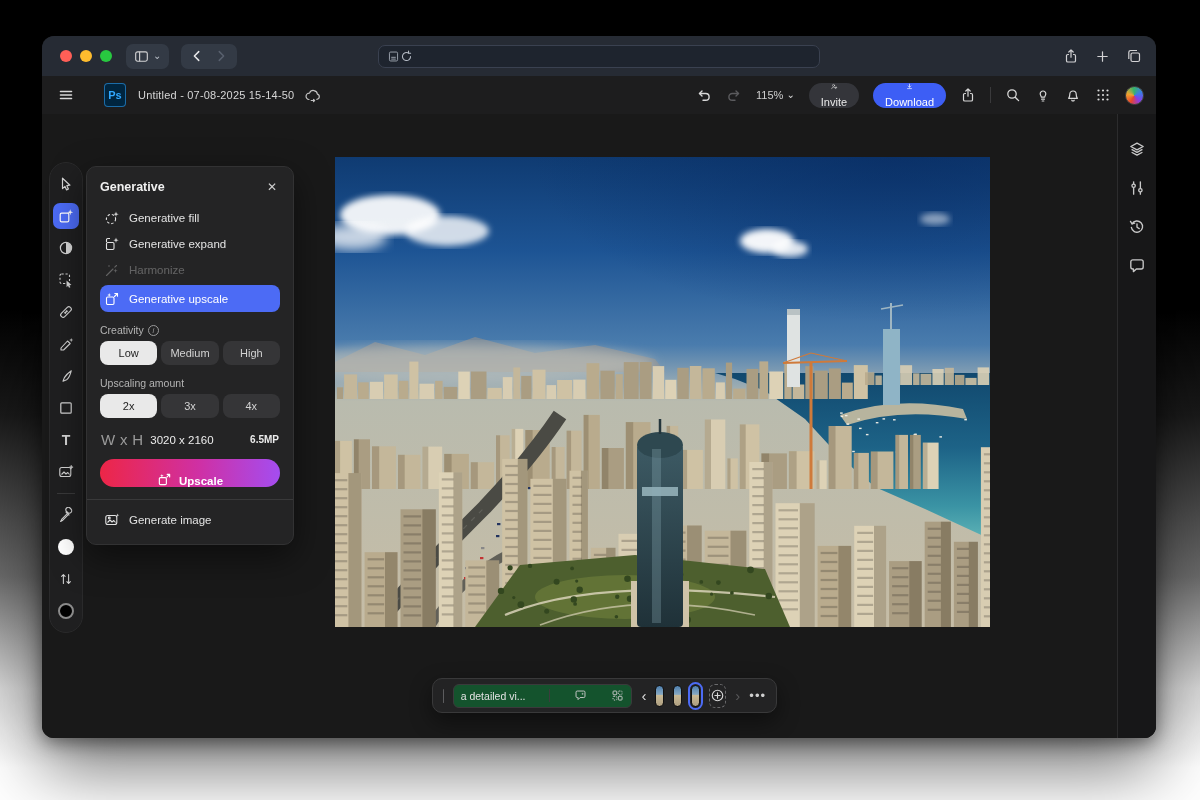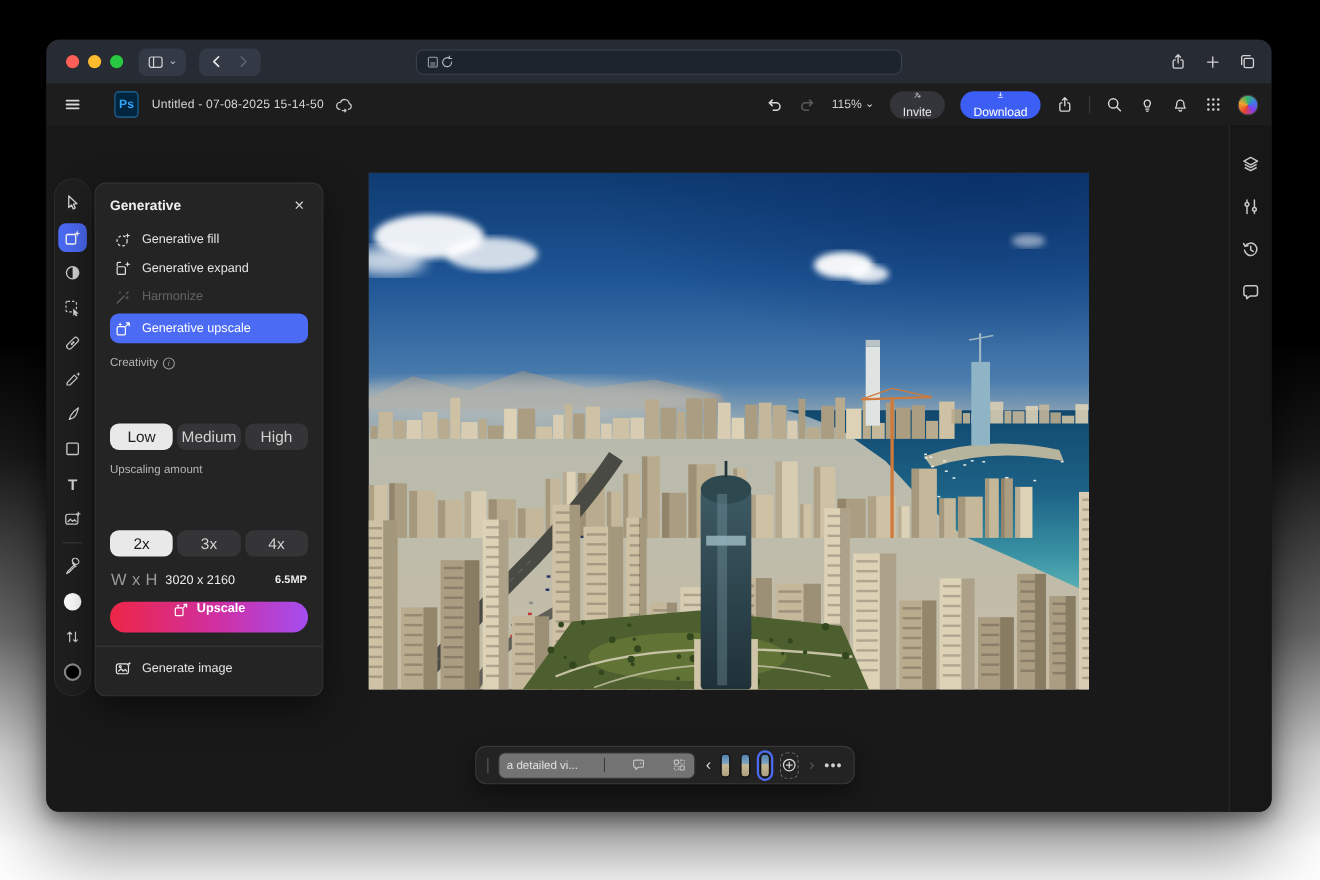--- a/index.html
+++ b/index.html
@@ -62,39 +62,39 @@
   .genhead { display:flex; align-items:center; justify-content:space-between; margin-bottom:10px; }
   .genhead .t { font-size:12.5px; font-weight:bold; color:#f0f0f0; }
   .closex { color:#cfcfcf; font-size:12px; width:16px; height:16px; display:flex; align-items:center; justify-content:center; }
   .genitem { display:flex; align-items:center; gap:9px; height:26px; font-size:11.5px; color:#e3e3e3; border-radius:8px; padding:0 4px; }
   .genitem.disabled { opacity:.32; }
   .genitem.selected { background:#4c6bf5; color:#fff; height:27px; margin:2px 0 0; }
   .sublabel { font-size:10.5px; color:#b4b4b4; margin:12px 0 5px; display:flex; align-items:center; gap:4px; }
   .infodot { width:11px; height:11px; border:1px solid #9a9a9a; border-radius:50%; font-size:7.5px; color:#9a9a9a;
     display:inline-flex; align-items:center; justify-content:center; font-style:italic; }
   .segrow { display:flex; gap:4px; }
-  .seg { flex:1; height:24px; border-radius:8px; background:#353537; color:#d2d2d2; font-size:14px;
-    display:flex; align-items:center; justify-content:center;margin-top:44px; }
+  .seg { flex:1; height:24px; border-radius:8px; background:#353537; color:#d2d2d2; font-size:11px;
+    display:flex; align-items:center; justify-content:center; }
   .seg.on { background:#e9e9e9; color:#1d1d1d; }
   .dimrow { display:flex; align-items:center; margin:13px 1px 11px; gap:7px; }
   .dimrow .k { font-size:15px; color:#9a9a9a; letter-spacing:.3px; }
   .dimrow .v { font-size:11.5px; color:#ececec; }
   .dimrow .mp { margin-left:auto; font-size:10px; font-weight:bold; color:#ececec; }
-  .upscalebtn { height:28px; border-radius:14px; display:flex; align-items:flex-start; justify-content:center; gap:7px;
+  .upscalebtn { height:28px; border-radius:14px; display:flex; align-items:flex-end; justify-content:center; gap:7px;
     background:linear-gradient(90deg,#ed2647 0%,#cf30a4 55%,#a44df0 100%); color:#fff; font-size:11.5px; font-weight:bold; }
   .pdivider { height:1px; background:#39393a; margin:12px -13px 9px; }
   
   .canvas { position:absolute; left:293px; top:43px; width:655px; height:470px; background:#333; overflow:hidden; }
   .canvas svg { display:block; }
   
   .taskbar { position:absolute; left:390px; top:564px; width:345px; height:35px; background:#232324;
     border:1px solid #39393a; border-radius:10px; box-shadow:0 8px 22px rgba(0,0,0,.45);
     display:flex; align-items:center; padding:0 10px; gap:9px; }
   .grip { width:2px; height:14px; border-radius:1px; background:#5c5c5e; }
-  .promptbox { display:flex; align-items:center; height:24px; background:#737373; border:1px solid #3a3a3b; border-radius:6px; padding:0 7px; gap:24px; }
+  .promptbox { display:flex; align-items:center; height:24px; background:#14532d; border:1px solid #3a3a3b; border-radius:6px; padding:0 7px; gap:24px; }
   .promptbox .ptext { font-size:10.5px; color:#e2e2e2; white-space:nowrap; }
   .promptbox .psep { width:1px; height:13px; background:#3c3c3d; }
   .chev { font-size:15px; color:#dcdcdc; line-height:1; }
   .chev.dim { color:#58585a; }
   .thumb { width:22px; height:22px; border-radius:5px;
     background:linear-gradient(180deg,#4e7fae 0%,#86a8c2 42%,#c9ba96 46%,#ae9f80 100%); border:1px solid #111; }
   .thumb.sel { outline:2px solid #4c6bf5; outline-offset:1px; }
   .addbtn { width:24px; height:24px; border:1px dashed #6a6a6c; border-radius:6px; display:flex; align-items:center; justify-content:center; }
   .more { font-size:13px; color:#cfcfcf; letter-spacing:1px; }
   svg.i { display:block; }

